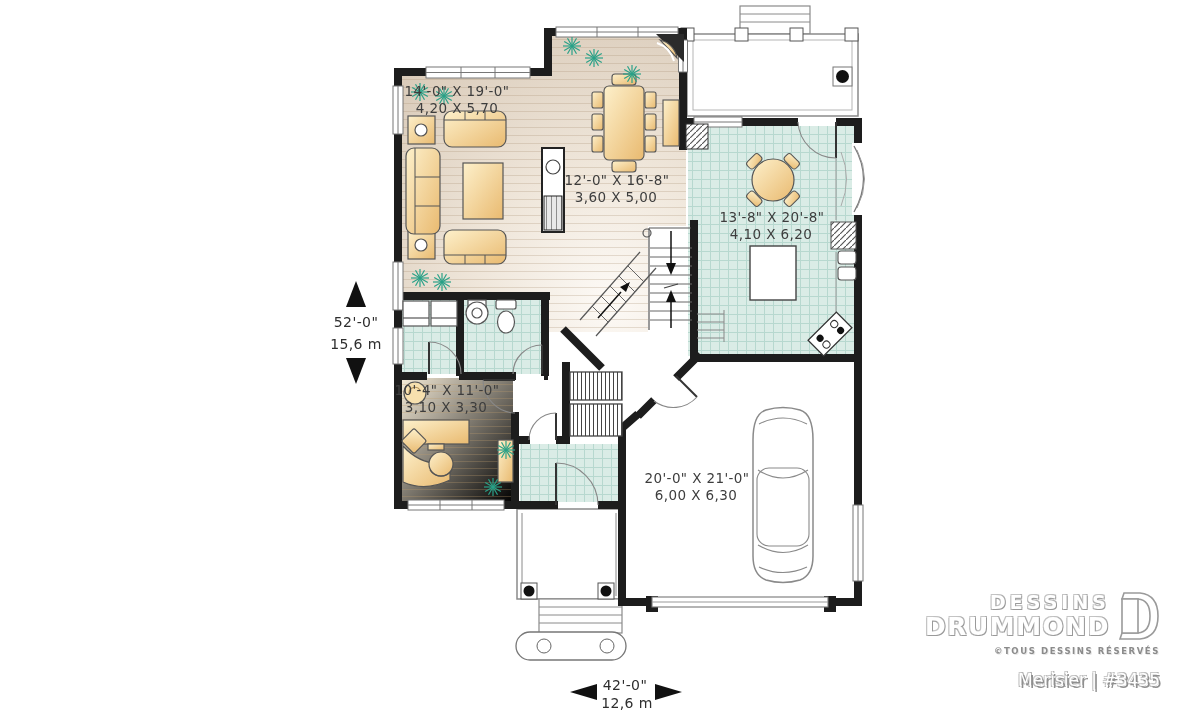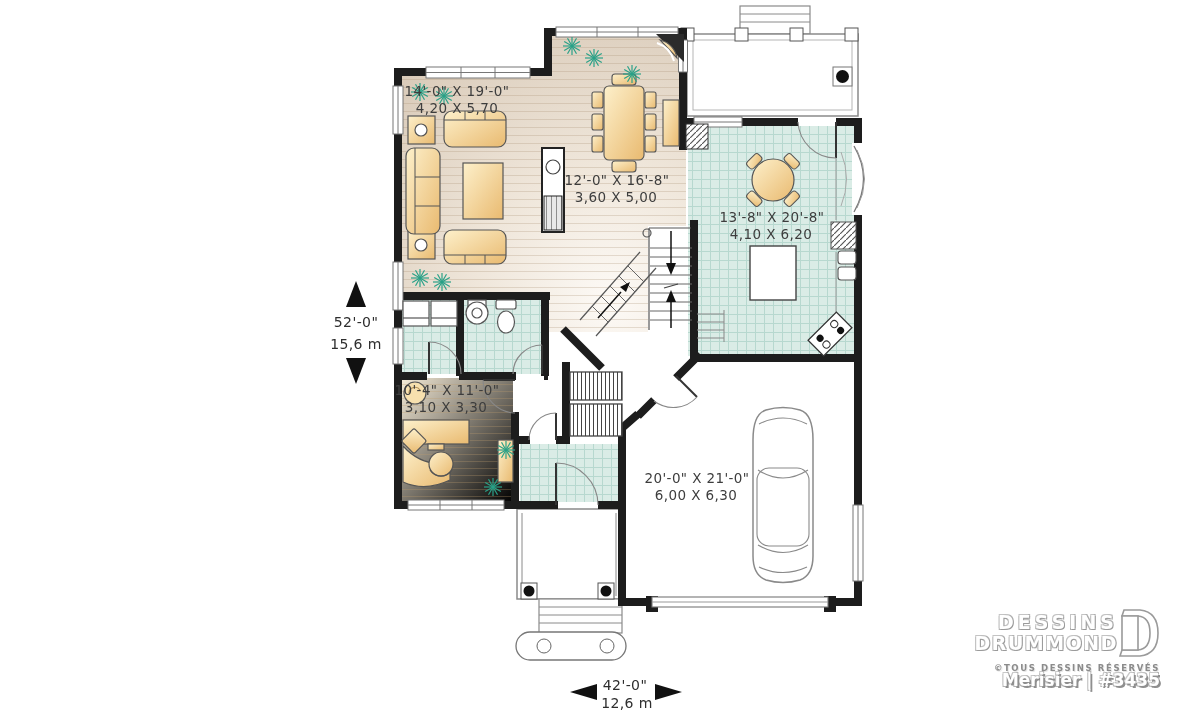--- a/index.html
+++ b/index.html
@@ -2,29 +2,29 @@
 <html><head>
 <meta charset="utf-8">
 <style>
   html,body{margin:0;padding:0;background:#ffffff;}
   #stage{position:relative;width:1200px;height:711px;background:#fff;overflow:hidden;
          font-family:"DejaVu Sans",sans-serif;}
   svg text{font-family:"DejaVu Sans",sans-serif;}
   .roomlbl{fill:#3d3d3d;font-size:13.5px;letter-spacing:.4px;}
   .dimlbl{fill:#2e2e2e;font-size:14px;letter-spacing:.4px;}
   #brand{position:absolute;right:40px;bottom:22px;text-align:right;line-height:1;}
-  .brand-row{display:flex;align-items:center;justify-content:flex-end;}
+  .brand-row{display:flex;align-items:center;justify-content:flex-end;gap:8px;}
   .brand-words{text-align:right;}
   .b1,.b2{color:#ffffff;font-weight:bold;
      text-shadow:1px 1px 0 #9a9a9a,-1px -1px 0 #c4c4c4,1px -1px 0 #b0b0b0,-1px 1px 0 #b0b0b0;}
   .b1{font-size:19px;letter-spacing:4px;}
-  .b2{font-size:19px;letter-spacing:1.5px;margin-top:2px;}
+  .b2{font-size:25px;letter-spacing:1.5px;margin-top:2px;}
   .rights{font-size:8.5px;font-weight:bold;color:#8b8b8b;letter-spacing:1.6px;margin-top:4px;
      text-shadow:1px 1px 0 #e8e8e8;}
-  .plan-num{font-size:17px;font-weight:bold;color:#ffffff;margin-top:0;
+  .plan-num{font-size:17px;font-weight:normal;color:#ffffff;margin-top:17px;
      text-shadow:2px 2px 0 #8f8f8f,-1px -1px 0 #c9c9c9,1px -1px 0 #b5b5b5,-1px 1px 0 #b5b5b5;}
 </style>
 </head>
 <body>
 
 <div id="stage">
 <svg width="1200" height="711" viewBox="0 0 1200 711">
   <defs>
     <radialGradient id="woodGrad" gradientUnits="userSpaceOnUse" cx="612" cy="300" r="340">
       <stop offset="0" stop-color="#fdfaf6"></stop>

